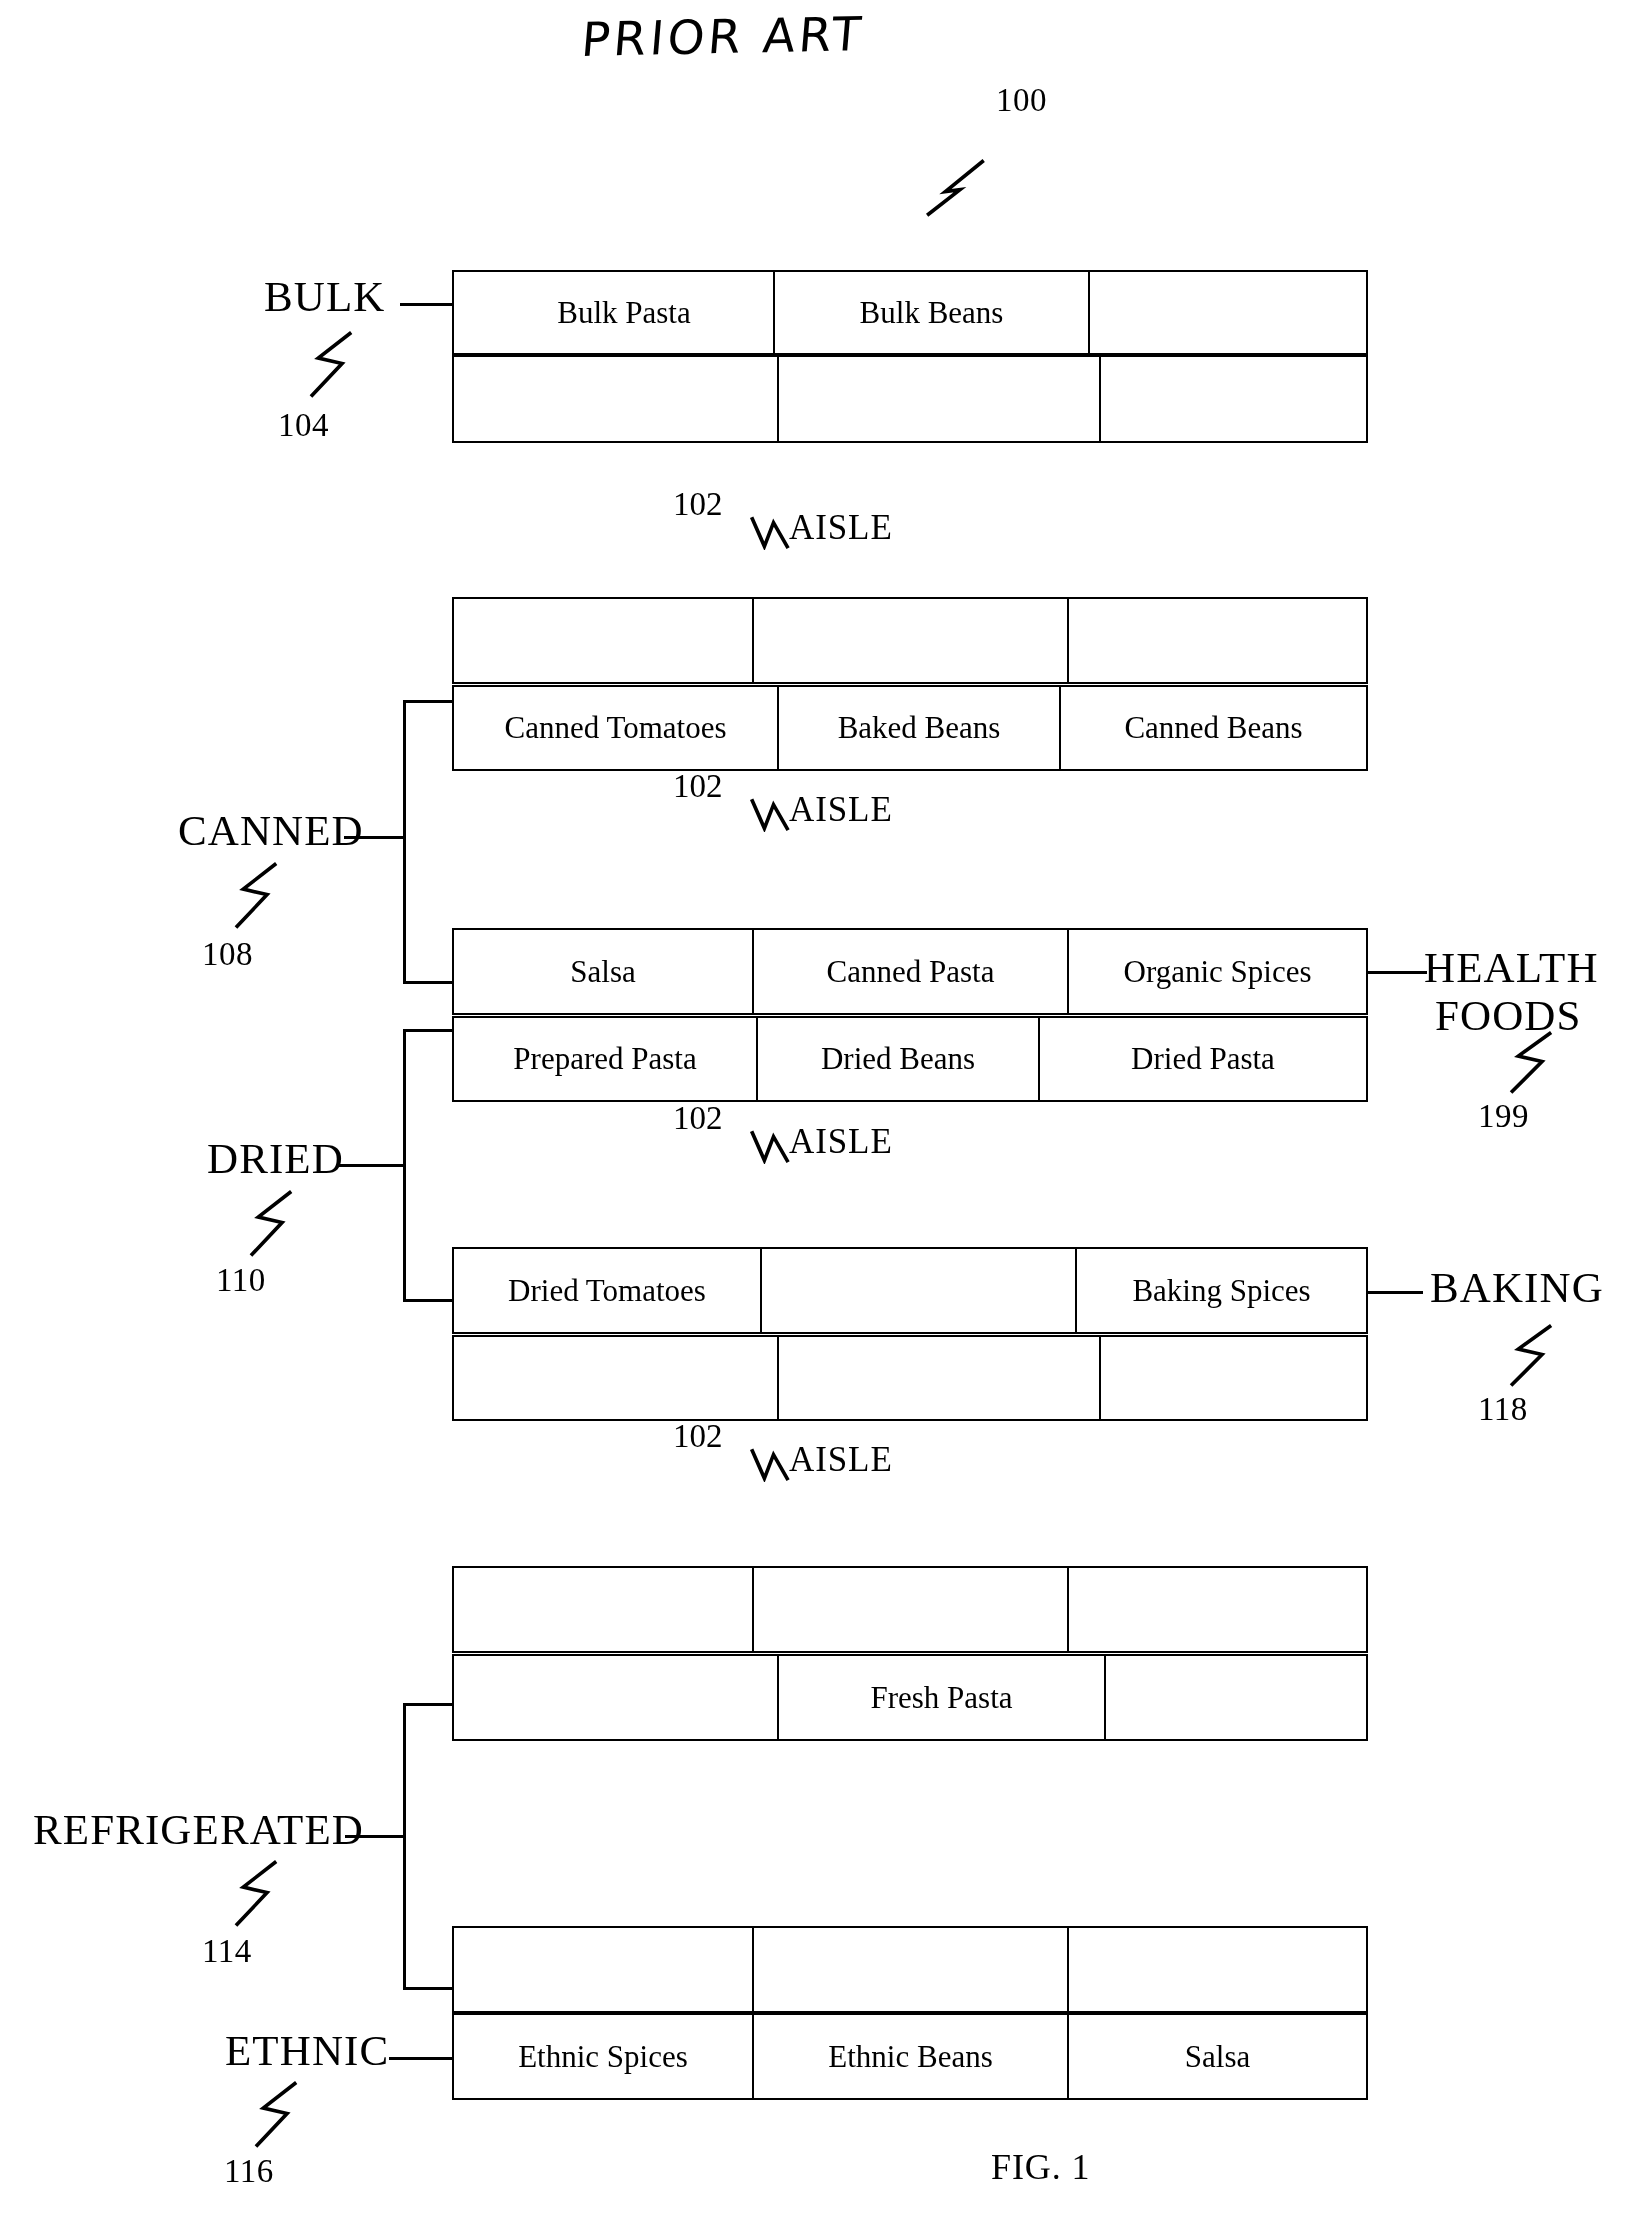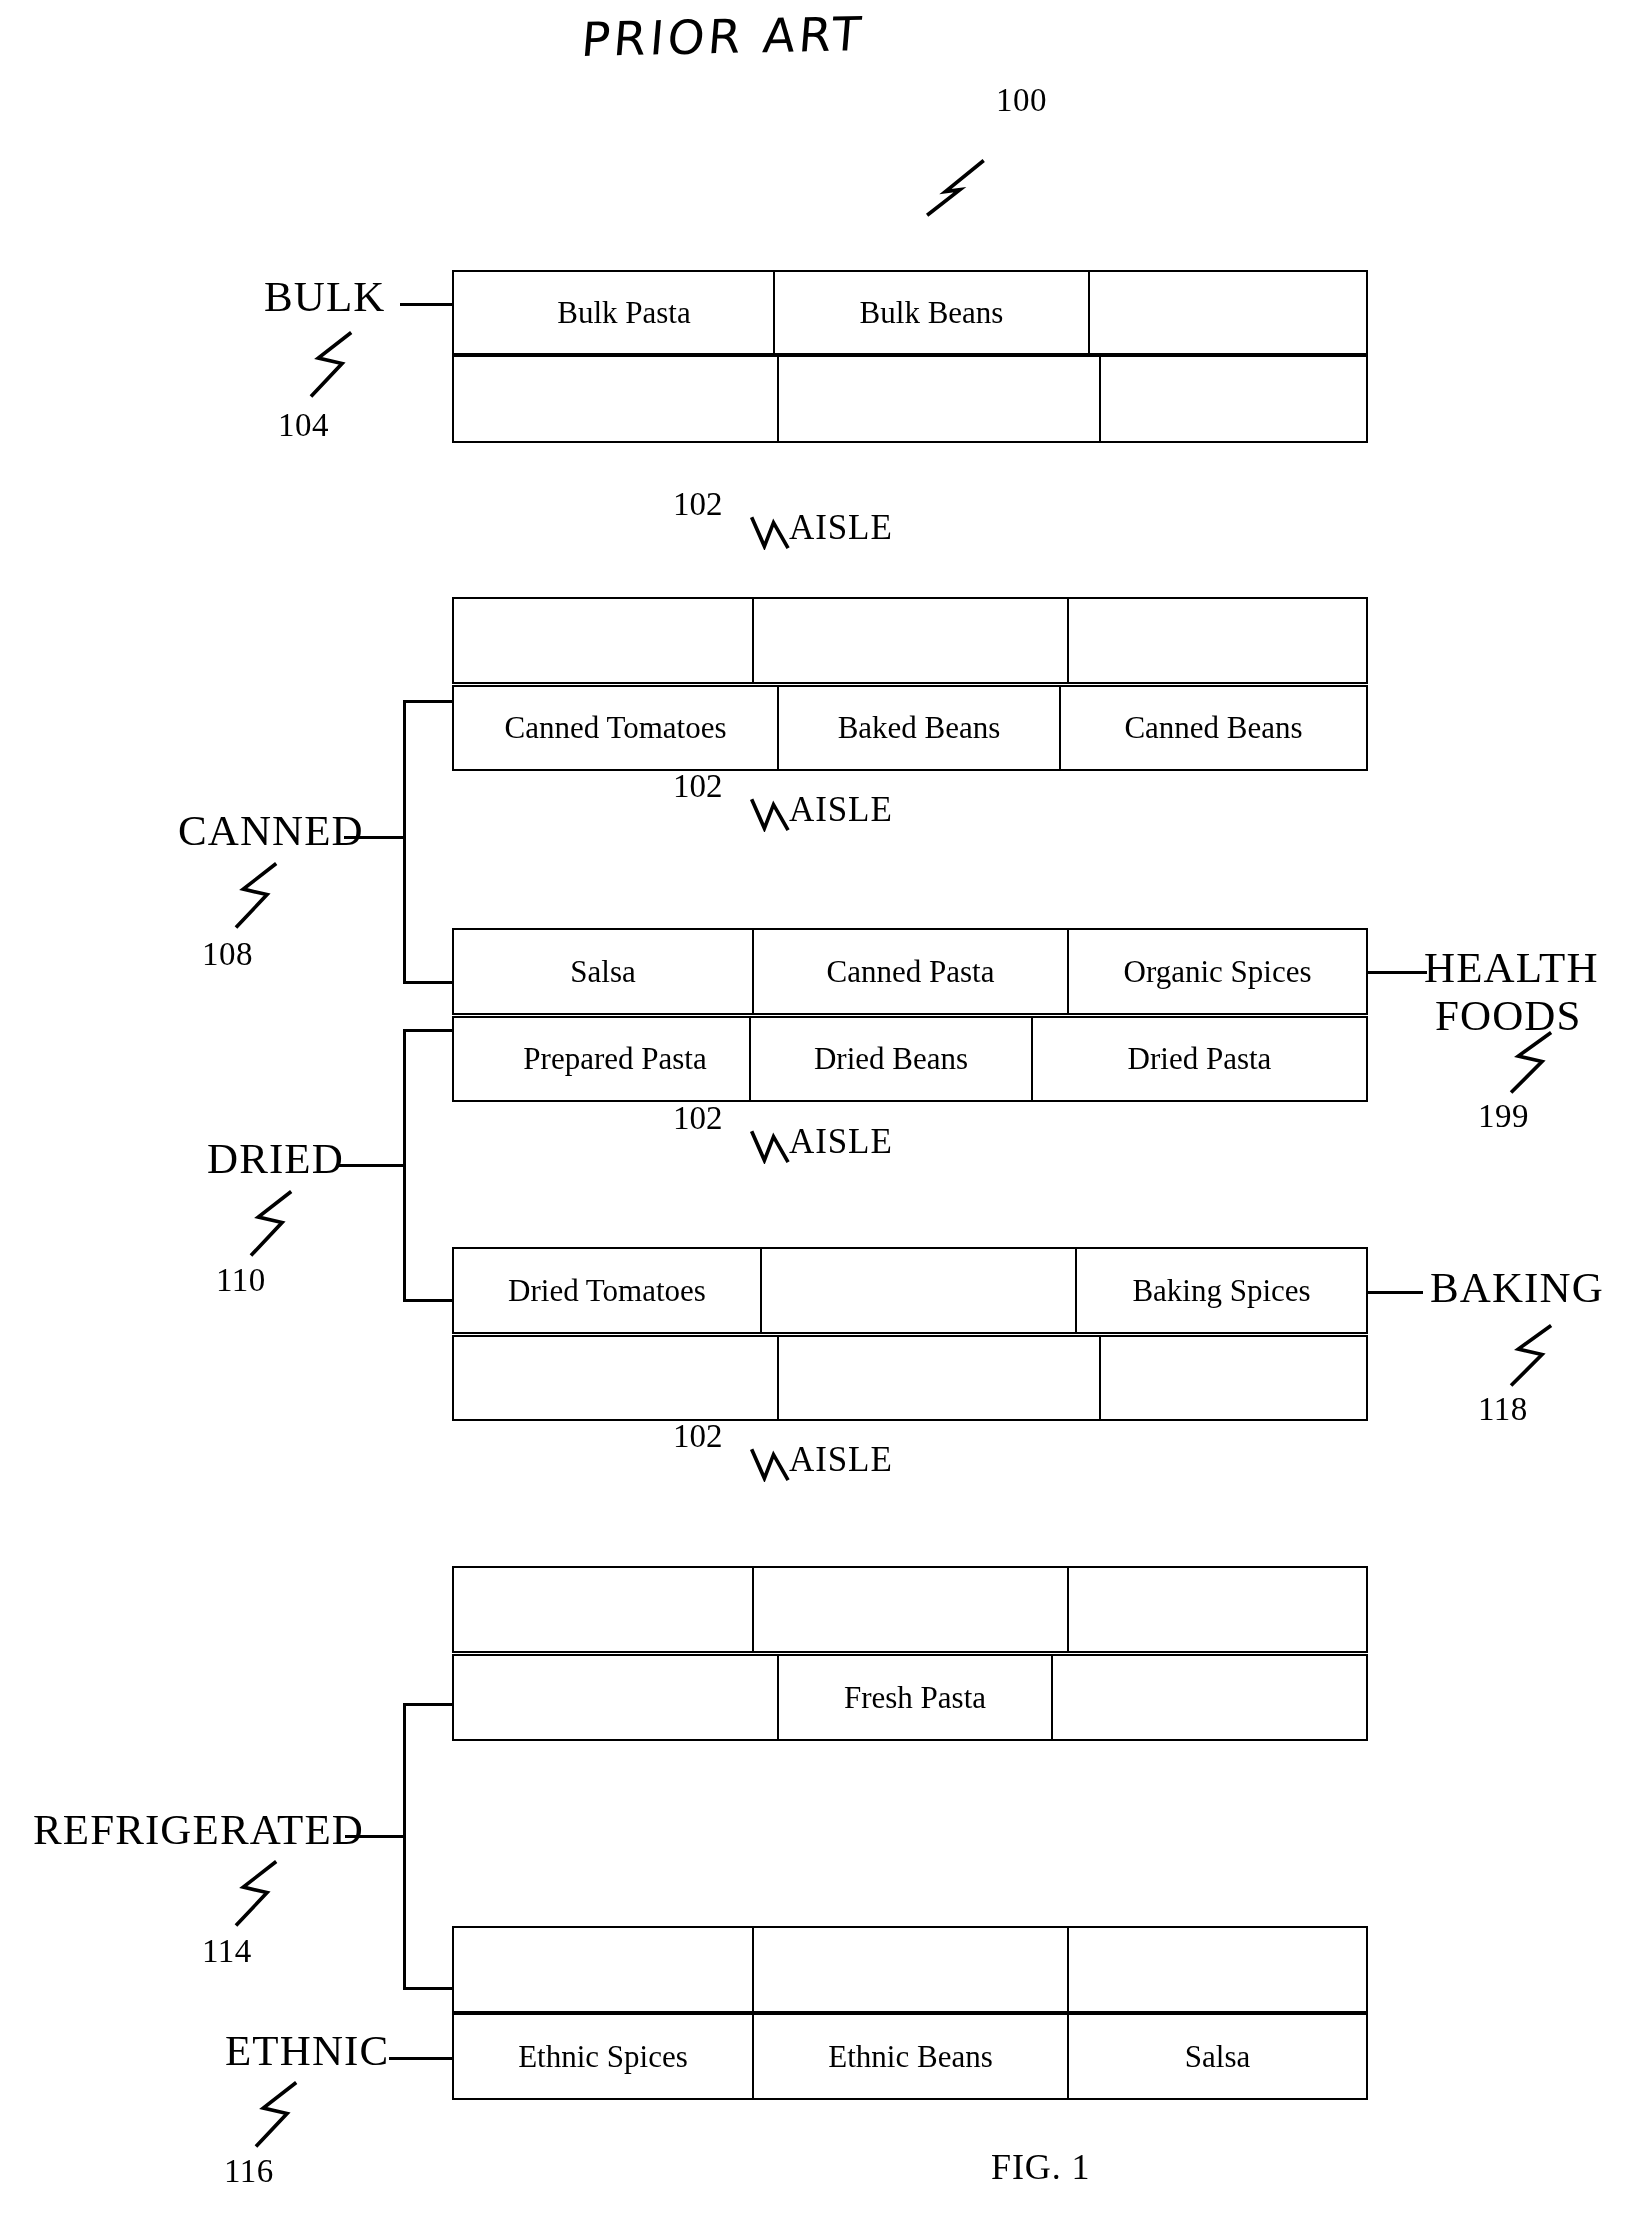--- a/index.html
+++ b/index.html
@@ -192,21 +192,21 @@
 
   <div class="shelf">
 
     <div class="shelf-row" style="left:452px; top:928px; width:916px; height:87px;">
       <div class="cell" style="width:300px;">Salsa</div>
       <div class="cell" style="width:315px;">Canned Pasta</div>
       <div class="cell" style="flex:1;">Organic Spices</div>
     </div>
 
     <div class="shelf-row" style="left:452px; top:1016px; width:916px; height:86px;">
-      <div class="cell" style="width:270px;margin-left:27px;">Prepared Pasta</div>
+      <div class="cell" style="width:304px;">Prepared Pasta</div>
       <div class="cell" style="width:282px;">Dried Beans</div>
       <div class="cell" style="flex:1;">Dried Pasta</div>
     </div>
   </div>
 
   <div class="hline" style="left:1368px; top:971px; width:59px;"></div>
   <div class="abs cat-label" style="left:1424px; top:944px; text-align:left;">
     <span>HEALTH</span><br>
     <span style="display:inline-block; padding-left:11px;">FOODS</span>
   </div>
@@ -273,21 +273,21 @@
   </div>
 
   <div class="shelf">
     <div class="shelf-row" style="left:452px; top:1566px; width:916px; height:87px;">
       <div class="cell" style="width:300px;"></div>
       <div class="cell" style="width:315px;"></div>
       <div class="cell" style="flex:1;"></div>
     </div>
     <div class="shelf-row" style="left:452px; top:1654px; width:916px; height:87px;">
       <div class="cell" style="width:325px;"></div>
-      <div class="cell" style="width:274px;">Fresh Pasta</div>
+      <div class="cell" style="width:327px;">Fresh Pasta</div>
       <div class="cell" style="flex:1;"></div>
     </div>
   </div>
 
   <div class="vline" style="left:403px; top:1703px; height:286px;"></div>
   <div class="hline" style="left:403px; top:1703px; width:51px;"></div>
   <div class="hline" style="left:403px; top:1987px; width:51px;"></div>
   <div class="hline" style="left:345px; top:1835px; width:60px;"></div>
 
   <div class="abs cat-label" style="left:33px; top:1806px;">REFRIGERATED</div>

